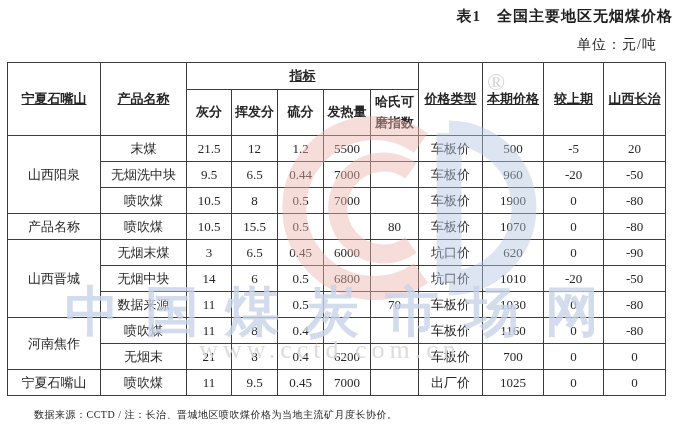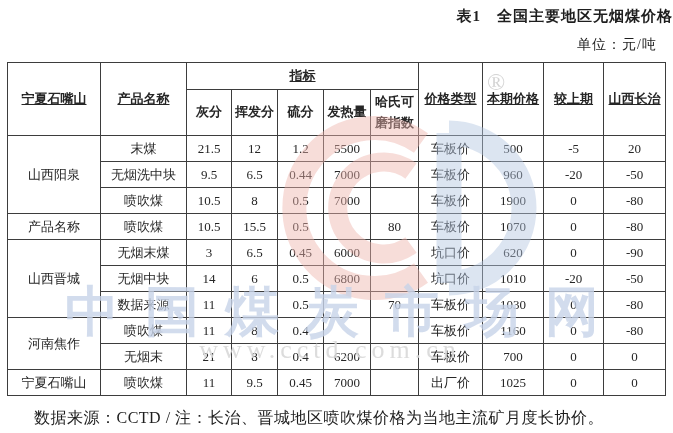--- a/index.html
+++ b/index.html
@@ -20,21 +20,21 @@
   }
   .price-table th,.price-table td{
     border:1px solid #3d3d3d;text-align:center;vertical-align:middle;
     font-size:13px;padding:0 2px;overflow:hidden;color:#262626;
   }
   .price-table th{font-weight:bold;line-height:1.55;}
   .price-table thead tr.hrow1 th{height:26px;text-decoration:underline;}
   .price-table thead tr.hrow2 th{height:45px;}
   .price-table tbody td{height:25px;}
   .footer{
-    position:absolute;top:408px;left:34px;font-size:16px;letter-spacing:0.5px;
+    position:absolute;top:408px;left:34px;font-size:10px;letter-spacing:0.5px;
   }
   svg.watermark{
     position:absolute;left:0;top:0;width:673px;height:433px;
     pointer-events:none;
   }
 </style>
 </head>
 <body>
 
 <div class="page">

